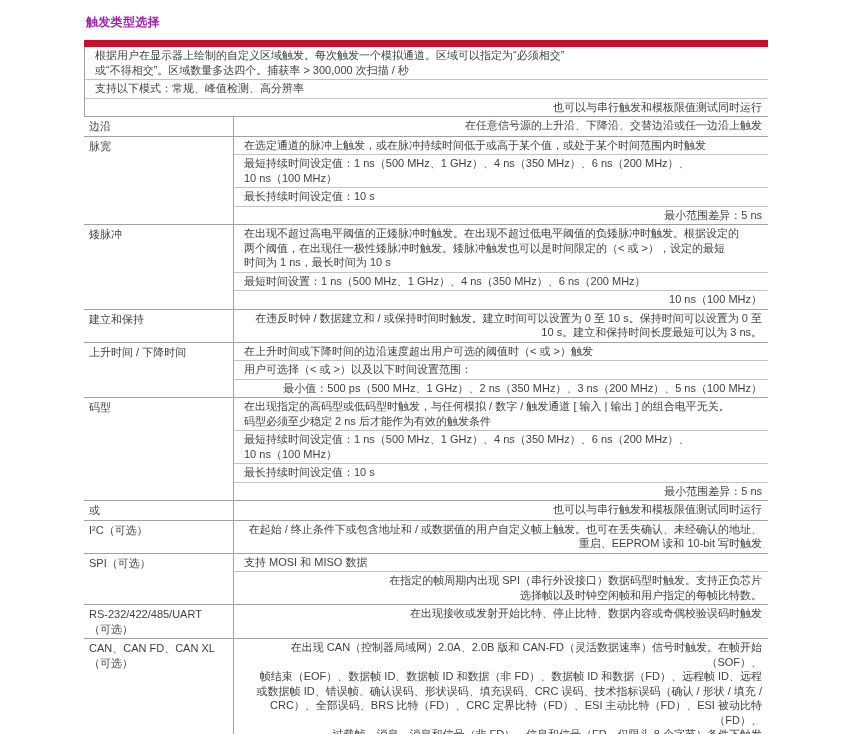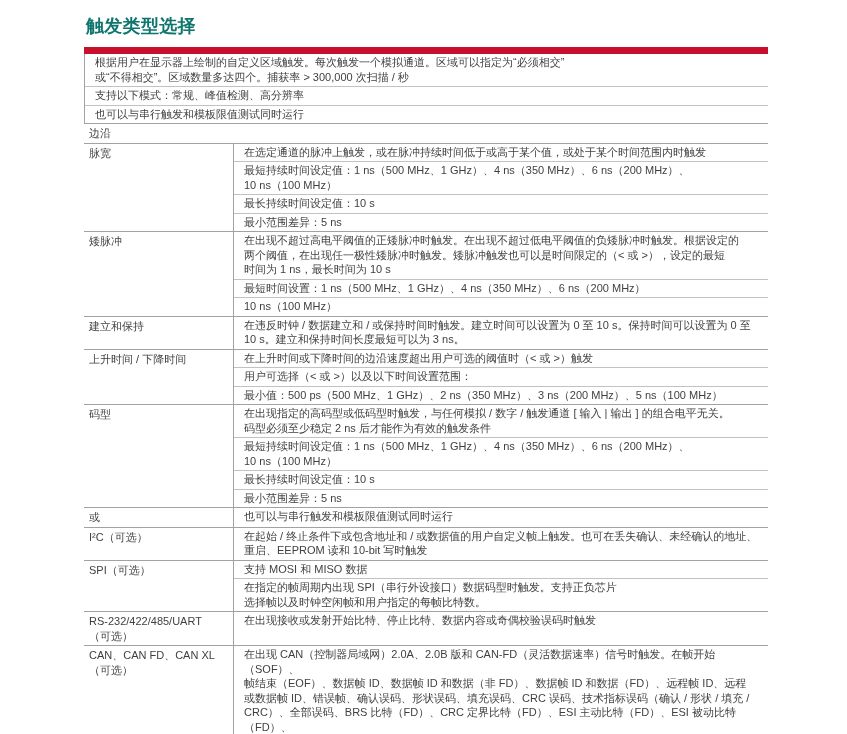--- a/index.html
+++ b/index.html
@@ -8,23 +8,23 @@
     width: 847px; height: 734px;
     overflow: hidden;
     font-family: "Liberation Sans", sans-serif;
     -webkit-font-smoothing: antialiased;
   }
   .page {
     padding: 10px 0 0 84px;
     width: 684px;
   }
   .doc-title {
-    font-size: 18px;
+    font-size: 12px;
     font-weight: bold;
-    color: #0f766e;
+    color: #a21caf;
     letter-spacing: 0.3px;
     margin: 4px 0 9px 2px;
   }
   .accent-bar {
     width: 684px;
     height: 7px;
     margin-bottom: 0;
   }
   .spec-table {
     width: 684px;
@@ -46,21 +46,21 @@
     flex: 1;
     border-left: 1px solid #a2a2a2;
     display: flex;
     flex-direction: column;
   }
   .tcell {
     padding: 1px 6px 2px 10px;
     border-bottom: 1px solid #c2c2c2;
     white-space: pre-line;
   }
-  .tcell:last-child { border-bottom: none; }
+  .tcell:last-child { border-bottom: none; text-align: right; }
   .tcell.fill { flex: 1; }
 </style>
 </head>
 <body>
 
 <div class="page">
 
   <div class="doc-title">触发类型选择</div>
 
   <div class="accent-bar" style="background: rgb(200, 16, 46);"></div>
@@ -71,20 +71,23 @@
       <div class="tcells">
         <div class="tcell fill">根据用户在显示器上绘制的自定义区域触发。每次触发一个模拟通道。区域可以指定为“必须相交”
 或“不得相交”。区域数量多达四个。捕获率 &gt; 300,000 次扫描 / 秒</div>
         <div class="tcell">支持以下模式：常规、峰值检测、高分辨率</div>
         <div class="tcell">也可以与串行触发和模板限值测试同时运行</div>
       </div>
     </div>
 
     <div class="trow">
       <div class="tlabel">边沿</div>
+      <div class="tcells">
+        <div class="tcell fill">在任意信号源的上升沿、下降沿、交替边沿或任一边沿上触发</div>
+      </div>
     </div>
 
     <div class="trow">
       <div class="tlabel">脉宽</div>
       <div class="tcells">
         <div class="tcell">在选定通道的脉冲上触发，或在脉冲持续时间低于或高于某个值，或处于某个时间范围内时触发</div>
         <div class="tcell fill">最短持续时间设定值：1 ns（500 MHz、1 GHz）、4 ns（350 MHz）、6 ns（200 MHz）、
 10 ns（100 MHz）</div>
         <div class="tcell">最长持续时间设定值：10 s</div>
         <div class="tcell">最小范围差异：5 ns</div>

